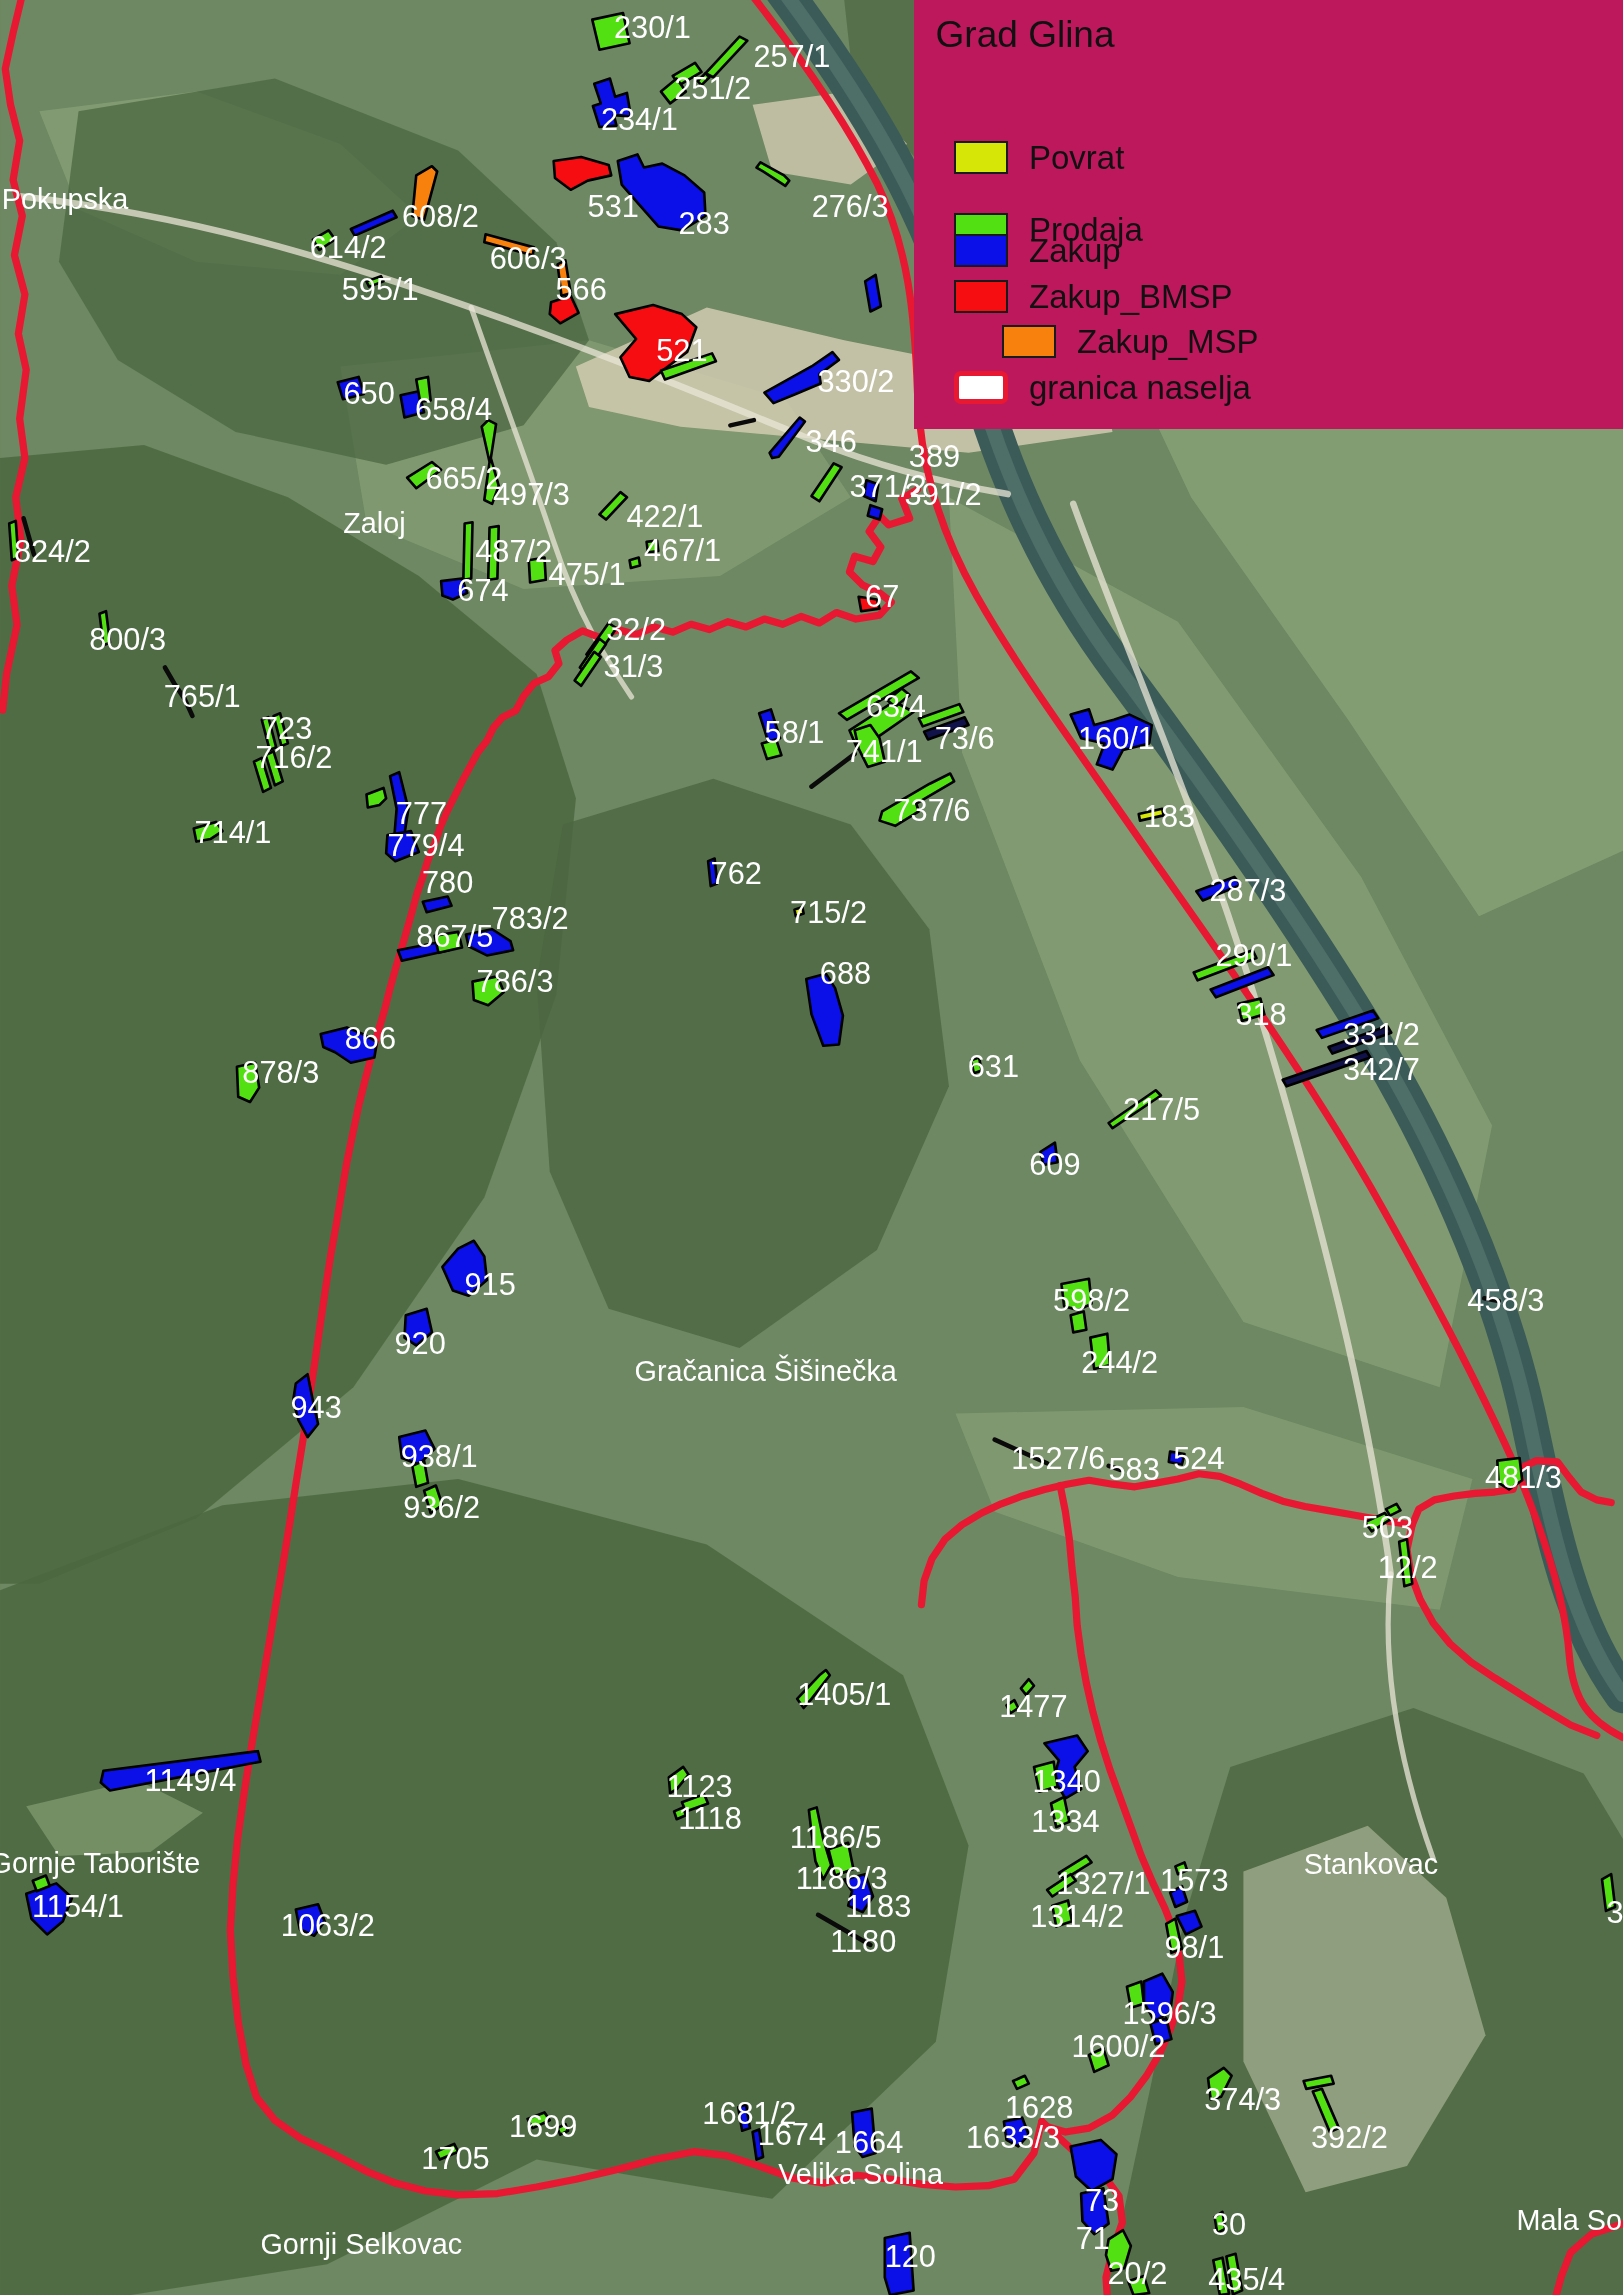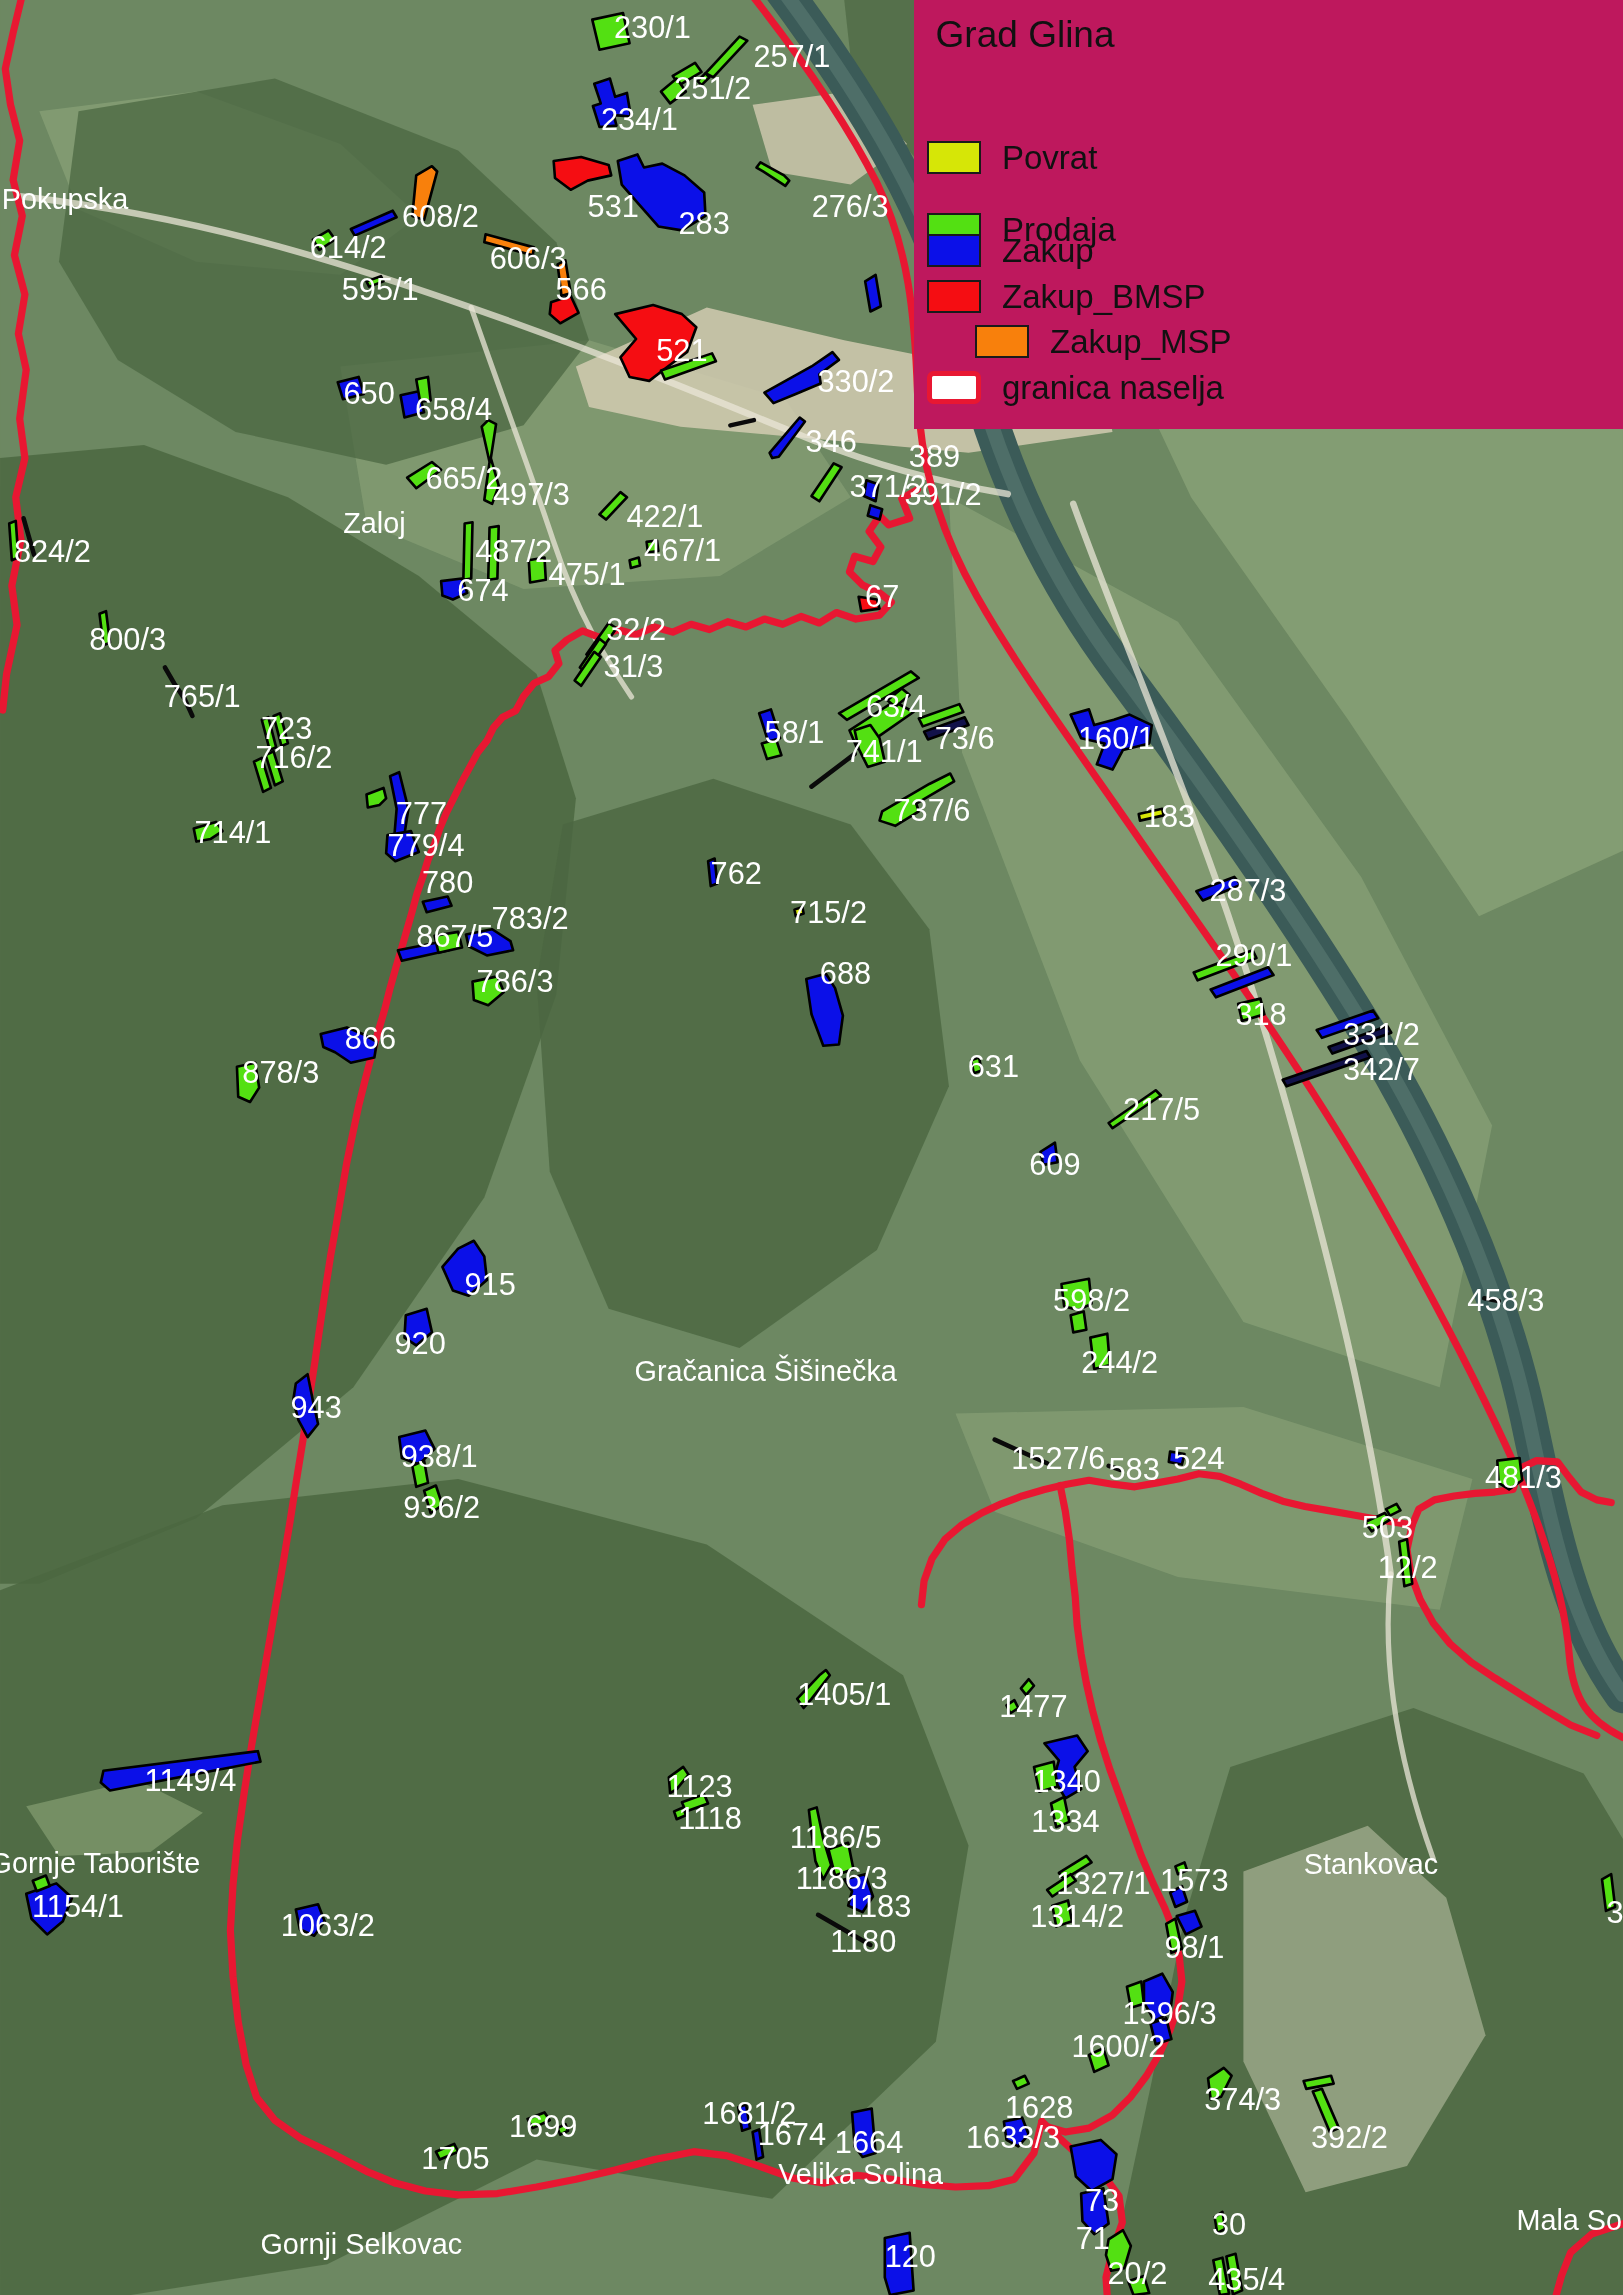--- a/index.html
+++ b/index.html
@@ -4,21 +4,21 @@
 <style>
   html,body{margin:0;padding:0;width:1623px;height:2295px;overflow:hidden;background:#6d8862;}
   #stage{position:relative;width:1423px;height:2295px;font-family:"Liberation Sans",sans-serif;}
   #map-svg{position:absolute;left:0;top:0;width:1623px;height:2295px;display:block;}
   .lbl{fill:#ffffff;font-family:"Liberation Sans",sans-serif;}
   .parcel-lbl{font-size:47px;}
   .place-lbl{font-size:44px;}
   #legend{position:absolute;left:914px;top:0;width:709px;height:429px;background:#be185d;box-sizing:border-box;}
   #legend-title{position:absolute;left:21.6px;top:14.4px;font-size:37px;color:#111;letter-spacing:0px;}
   #legend-subtitle{position:absolute;left:21.6px;top:87px;font-size:26px;color:#111;white-space:nowrap;}
-  .legend-row{position:absolute;left:1px;height:33px;display:flex;align-items:center;padding-left:12px;}
+  .legend-row{position:absolute;left:28px;height:33px;display:flex;align-items:center;padding-left:12px;}
   .swatch{width:54px;height:33px;box-sizing:border-box;border:2.6px solid #1a1a1a;flex:0 0 auto;}
   .swatch.outline{border:5.9px solid #e81732;border-radius:6.5px;background:#ffffff;}
   .legend-label{margin-left:21px;font-size:33px;color:#111;white-space:nowrap;}
 </style>
 </head>
 <body>
 
 <div id="stage">
   <svg id="map-svg" xmlns="http://www.w3.org/2000/svg" viewBox="0 0 2480 3507">
       <rect x="0" y="0" width="2480" height="3507" fill="#6d8862"></rect>

